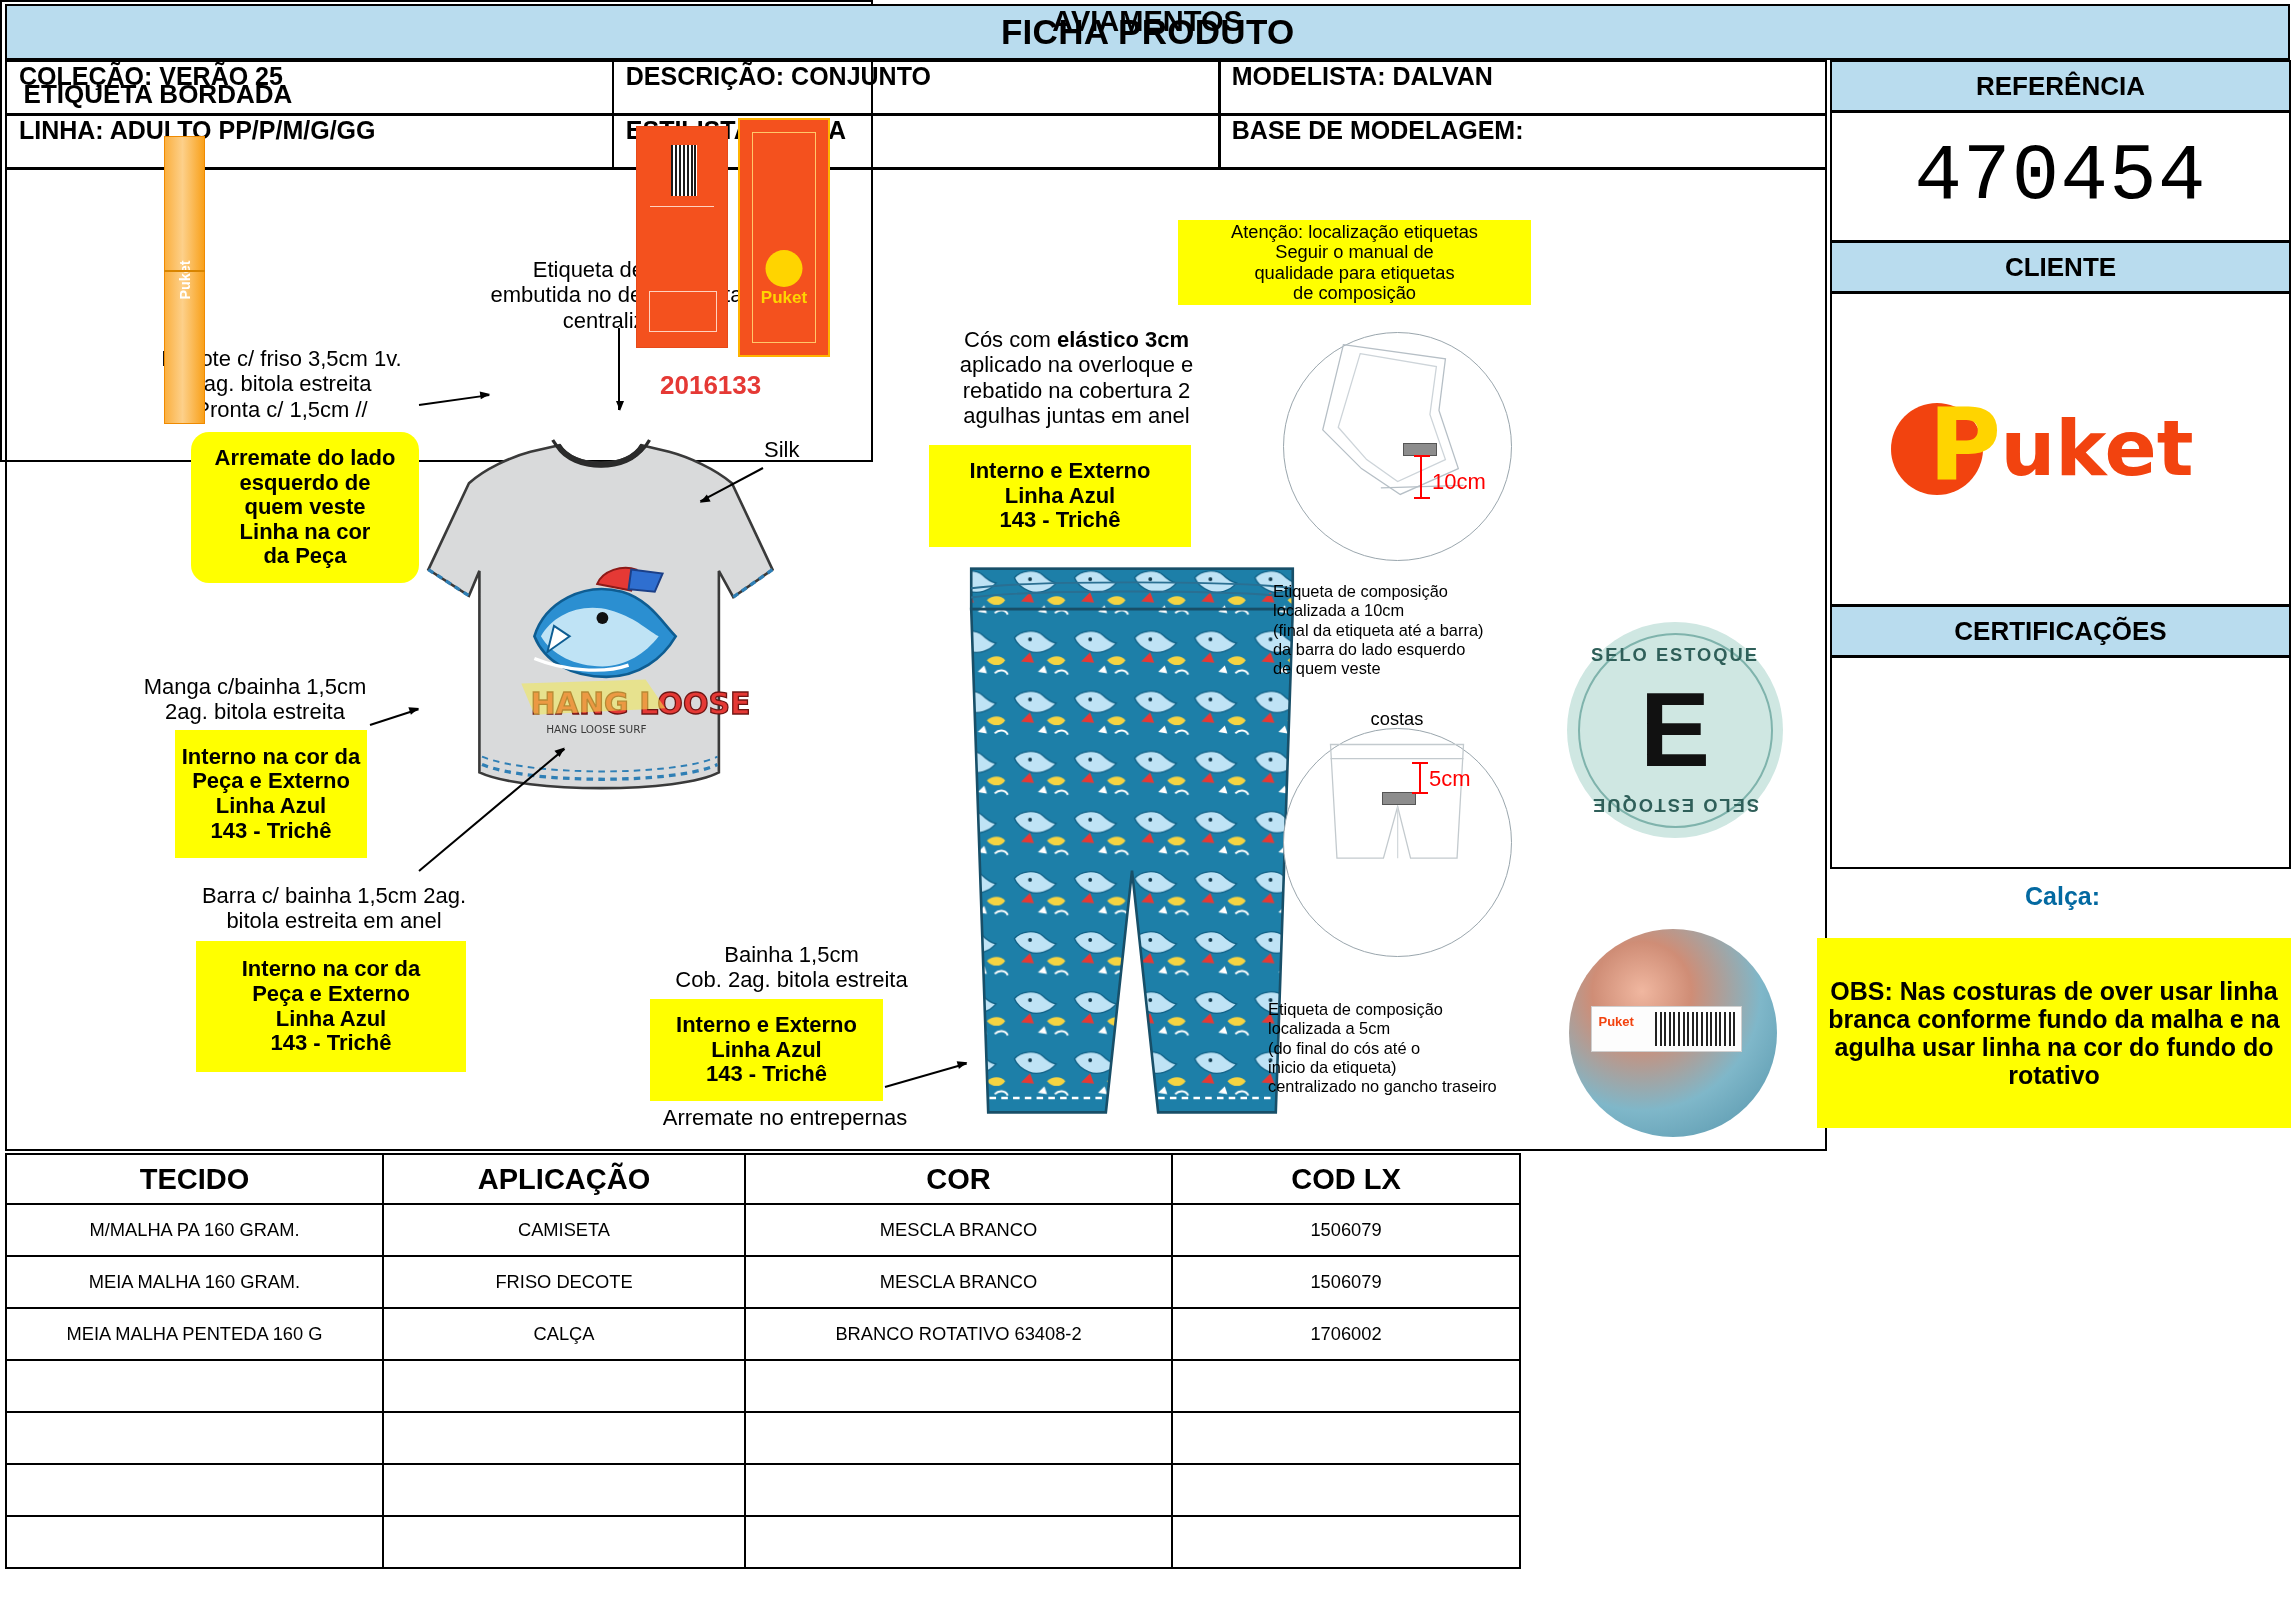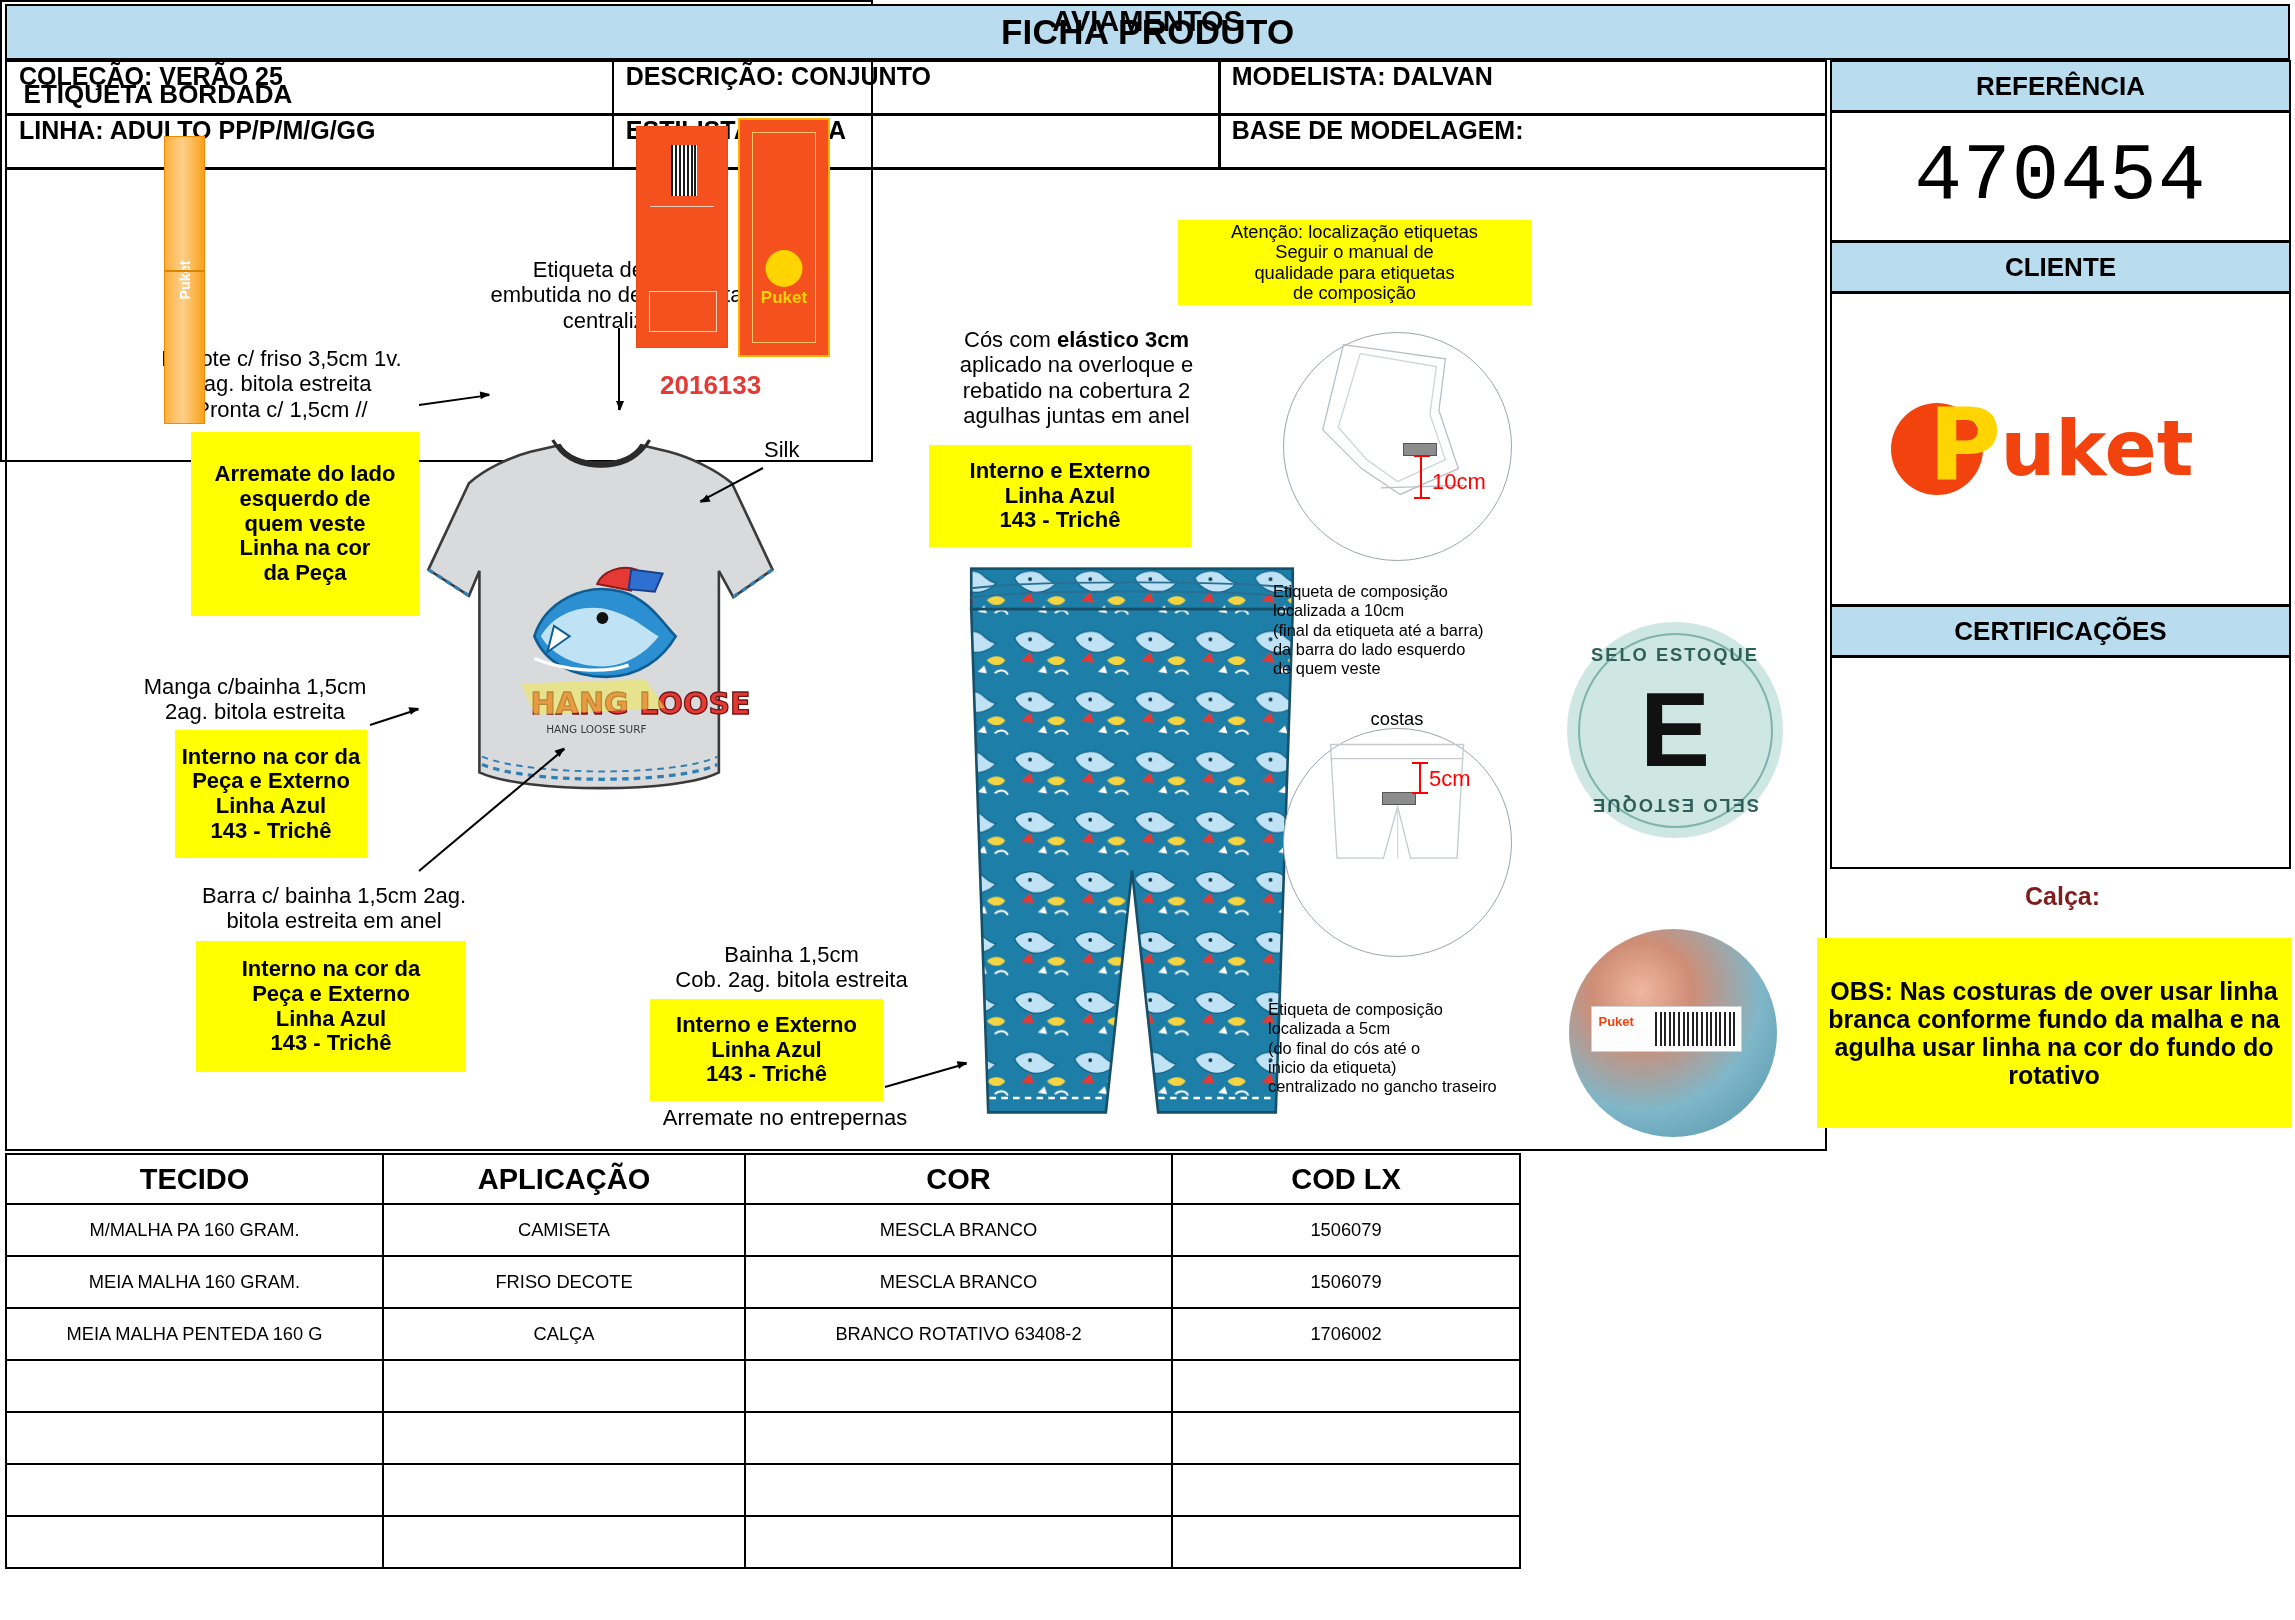--- a/index.html
+++ b/index.html
@@ -118,21 +118,21 @@
   }
 
   .tech-circle {
     position:absolute; border-radius:50%; border: 1.3px solid #9aa6ad; background:#fff;
   }
   .redline { position:absolute; background:#ff0000; }
   .redtxt { position:absolute; color:#ff0000; font-size: 22px; font-weight: normal; }
   .graytag { position:absolute; background:#8d8d8d; border:0.7px solid #555; }
 
   .small-note { position:absolute; font-size: 16.4px; line-height:1.18; }
-  .calca-label { position:absolute; color:#7f1d1d; font-weight:bold; font-size: 25px; }
+  .calca-label { position:absolute; color:#0369a1; font-weight:bold; font-size: 25px; }
 </style>
 </head>
 <body>
 
 <div class="sheet">
 
   <div class="bx ctr" id="title-bar">
     <div class="t">FICHA PRODUTO</div>
   </div>
 
@@ -317,21 +317,21 @@
     <div>embutida no decote costas</div>
     <div>centralizada</div>
   </div>
   <div class="arrow" style="left:619px; top:327px; width:82px; transform: rotate(90deg);"></div>
 
   <div class="plain" style="left:144px; top:346px; width:275px; font-size:22px; text-align:center;">
     <div>Decote c/ friso 3,5cm 1v.</div>
     <div>2ag. bitola estreita</div>
     <div>Pronta c/ 1,5cm //</div>
   </div>
-  <div class="yellow" style="left:191px; top:432px; width:228px; height:184px; font-size:22px; display:flex; flex-direction:column; align-items:center; justify-content:center;">
+  <div class="yellow" style="left:191px; top:432px; width:228px; height:151px; font-size:22px; display:flex; flex-direction:column; align-items:center; justify-content:center;border-radius:18px;">
     <div>Arremate do lado</div>
     <div>esquerdo de</div>
     <div>quem veste</div>
     <div>Linha na cor</div>
     <div>da Peça</div>
   </div>
   <div class="arrow" style="left:419px; top:404px; width:71px; transform: rotate(-8deg);"></div>
 
   <div class="plain" style="left:764px; top:437px; width:92px; font-size:22px; text-align:left;">Silk</div>
   <div class="arrow" style="left:763px; top:467px; width:71px; transform: rotate(152deg);"></div>

